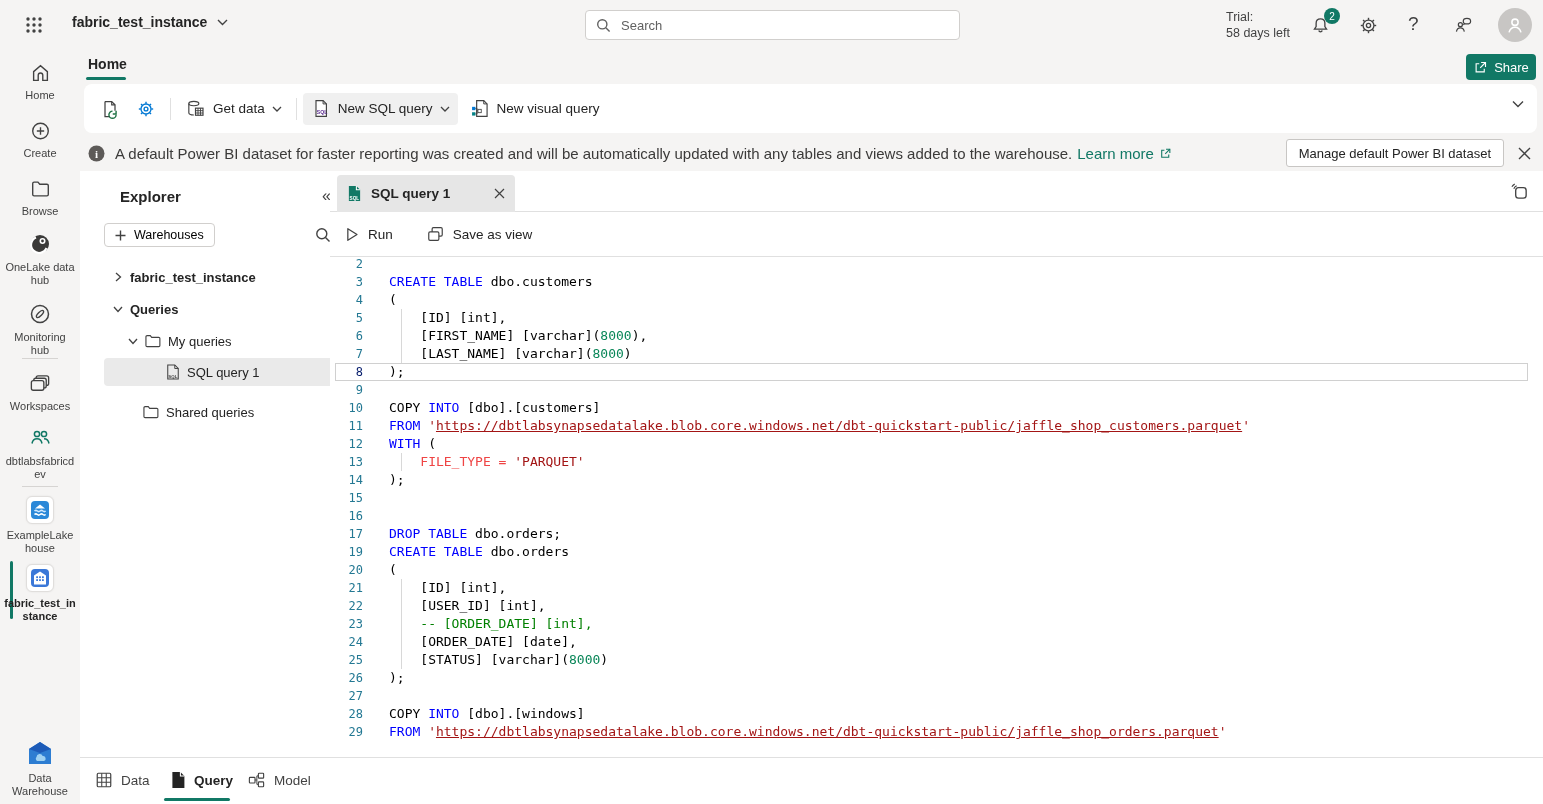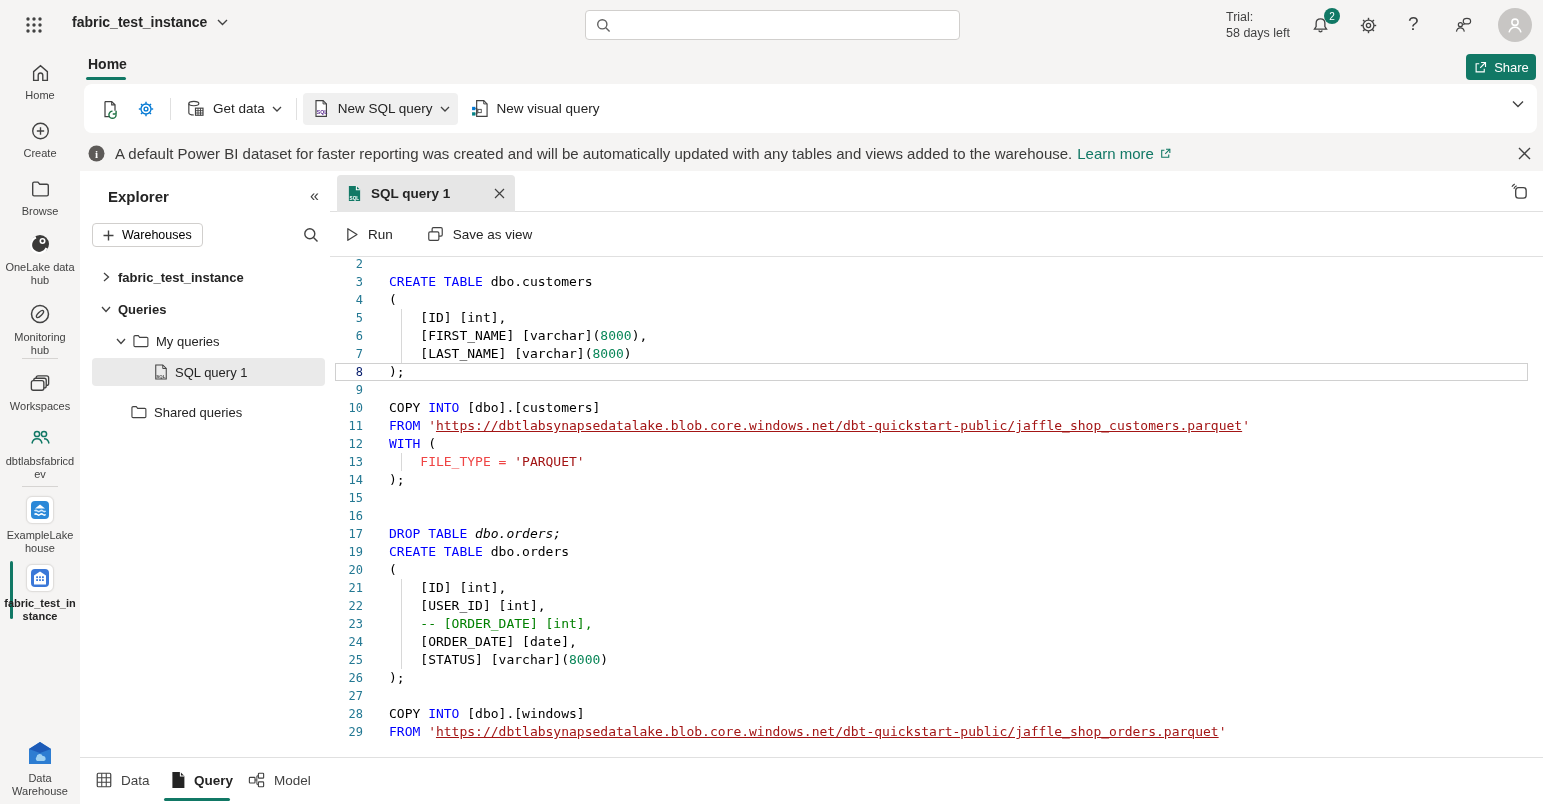--- a/index.html
+++ b/index.html
@@ -39,21 +39,21 @@
 
   
   #banner{left:80px;top:135px;width:1463px;height:36px;display:flex;align-items:center;}
   #banner .msg{font-size:15px;color:#3b3a39;}
   #banner .lm{color:#117865;margin-left:5px;}
   #manage-btn{border:1px solid #c8c6c4;background:#fff;border-radius:3px;height:28px;
               padding:0 12px;font-size:13px;display:flex;align-items:center;color:#242424;}
 
   
   #content{left:80px;top:171px;width:1463px;height:586px;background:#fff;}
-  #explorer{left:4px;top:0;width:250px;height:586px;background:#fff;border-right:1px solid #e0e0e0;}
+  #explorer{left:16px;top:0;width:250px;height:586px;background:#fff;border-right:1px solid #e0e0e0;}
   #explorer h2{font-size:15px;font-weight:700;margin:0;}
   #wh-btn{border:1px solid #d1cfcd;border-radius:4px;height:24px;padding:0 10px;display:flex;
           align-items:center;gap:8px;font-size:12.5px;background:#fff;}
   .tree-row{display:flex;align-items:center;height:28px;gap:7px;font-size:13px;color:#242424;}
   .tree-sel{background:#eaeaea;border-radius:4px;}
   .semibold{font-weight:700;}
 
   
   #editor{left:250px;top:0;width:1213px;height:586px;background:#fff;}
   #tabbar{left:0;top:0;width:1213px;height:41px;border-bottom:1px solid #e0e0e0;}
@@ -122,20 +122,21 @@
       </span>
     </div>
 
     <div id="searchbox" class="abs">
       <span>
         <svg width="15" height="15" viewBox="0 0 15 15">
             <circle cx="6.3" cy="6.3" r="4.6" fill="none" stroke="#616161" stroke-width="1.4"></circle>
             <path d="M9.8 9.8 L13.6 13.6" stroke="#616161" stroke-width="1.4"></path>
           </svg>
       </span>
+      <input placeholder="Search" style="">
     </div>
 
     <div class="abs trial" style="left:1226px;top:9px;">
       <div>Trial:</div>
       <div>58 days left</div>
     </div>
 
     <div class="abs" style="left:1310px;top:15px;">
       <span>
         <svg width="21" height="21" viewBox="0 0 24 24">
@@ -301,20 +302,21 @@
     <span class="msg" style="margin-left:10px;">A default Power BI dataset for faster reporting was created and will be automatically updated with any tables and views added to the warehouse.</span>
     <span class="msg lm">Learn more</span>
     <span style="margin-left:5px;">
       <svg width="13" height="13" viewBox="0 0 24 24">
           <path d="M10 6 H5 v13 h13 v-5" fill="none" stroke="#117865" stroke-width="2"></path>
           <path d="M13 4 h7 v7" fill="none" stroke="#117865" stroke-width="2"></path>
           <path d="M20 4 l-8.5 8.5" fill="none" stroke="#117865" stroke-width="2"></path>
         </svg>
     </span>
     <div style="margin-left:auto;display:flex;align-items:center;gap:14px;margin-right:12px;">
+      <button id="manage-btn">Manage default Power BI dataset</button>
       <span>
         <svg width="13" height="13" viewBox="0 0 13 13">
             <path d="M1 1 L12 12 M12 1 L1 12" stroke="#424242" stroke-width="1.4"></path>
           </svg>
       </span>
     </div>
   </div>
 
   <div id="rail" class="abs">
     <div class="rail-item" style="top:12px;">
@@ -607,21 +609,21 @@
           <div class="cl">
             <span class="ln">15</span>
             <span class="ct"></span>
           </div>
           <div class="cl">
             <span class="ln">16</span>
             <span class="ct"></span>
           </div>
           <div class="cl">
             <span class="ln">17</span>
-            <span class="ct"><span style="color: rgb(0, 0, 255);">DROP</span><span style="color: rgb(0, 0, 0);"> </span><span style="color: rgb(0, 0, 255);">TABLE</span><span style="color: rgb(0, 0, 0); font-style: italic;"> dbo.orders;</span></span>
+            <span class="ct"><span style="color: rgb(0, 0, 255);">DROP</span><span style="color: rgb(0, 0, 0);"> </span><span style="color: rgb(0, 0, 255);">TABLE</span><span style="color: rgb(0, 0, 0);"> dbo.orders;</span></span>
           </div>
           <div class="cl">
             <span class="ln">19</span>
             <span class="ct"><span style="color: rgb(0, 0, 255);">CREATE</span><span style="color: rgb(0, 0, 0);"> </span><span style="color: rgb(0, 0, 255);">TABLE</span><span style="color: rgb(0, 0, 0);"> dbo.orders</span></span>
           </div>
           <div class="cl">
             <span class="ln">20</span>
             <span class="ct"><span style="color: rgb(0, 0, 0);">(</span></span>
           </div>
           <div class="cl">

